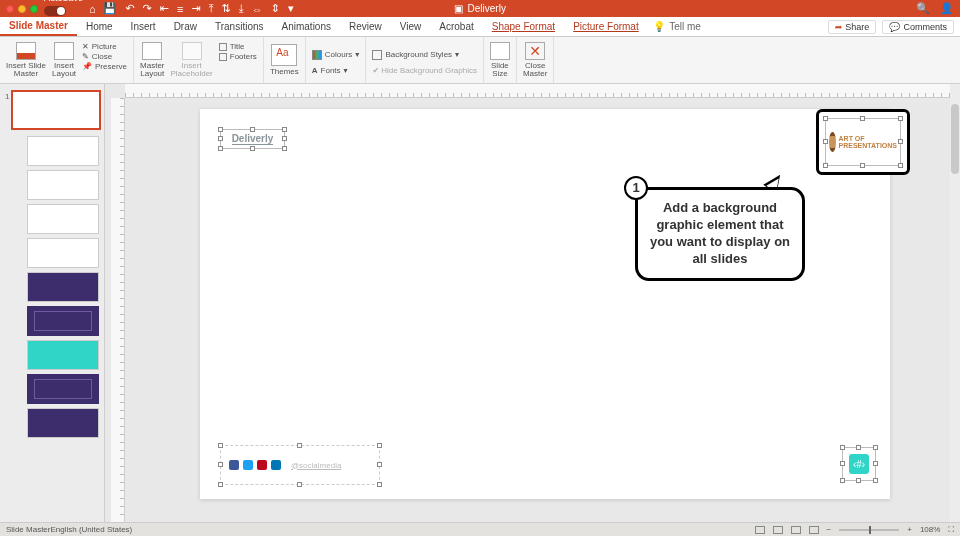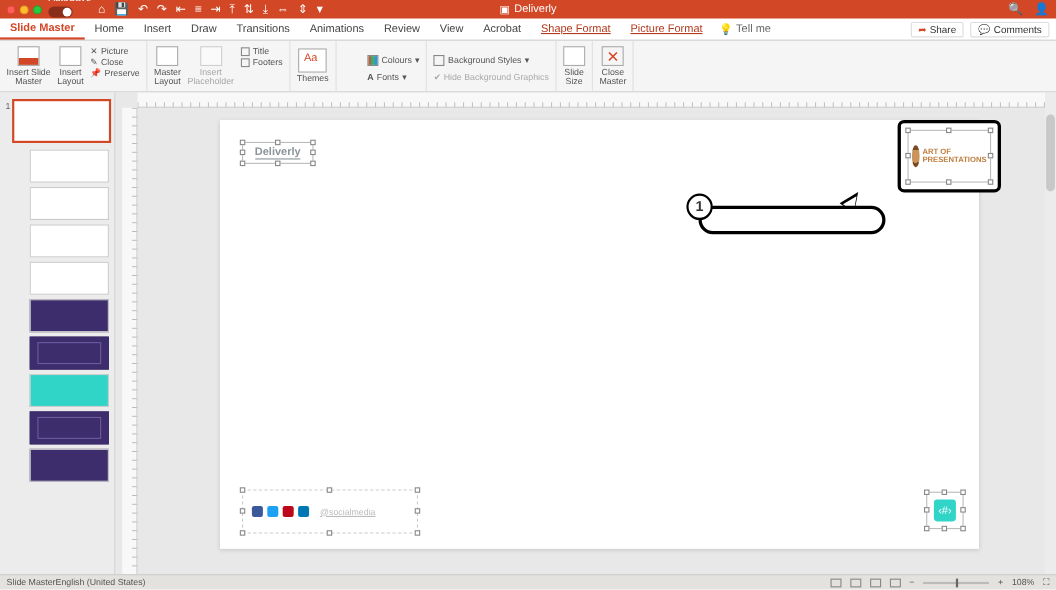--- a/index.html
+++ b/index.html
@@ -224,21 +224,21 @@
           </div>
       </div>
     </div>
   </div>
   <div class="rgrp">
     <div class="big-btn">
         <div class="themes-ic"></div>
         <span>Themes</span>
       </div>
   </div>
-  <div class="rgrp" style="align-items:flex-start;padding-top:4px;margin-left:22px;">
+  <div class="rgrp" style="align-items:flex-start;padding-top:4px;">
     <div class="drop"><span class="sw" style="background:linear-gradient(90deg,#d24726,#3cb371,#1e90ff)"></span><span>Colours</span> ▾</div>
     <div class="drop" style="margin-top:6px;"><span style="font-weight:700">A</span><span>Fonts</span> ▾</div>
   </div>
   <div class="rgrp" style="align-items:flex-start;padding-top:4px;">
     <div class="drop"><span class="sw"></span><span>Background Styles</span> ▾</div>
     <div class="hide-bg" style="margin-top:6px;text-align:center;">✔ <span>Hide Background Graphics</span></div>
   </div>
   <div class="rgrp">
     <div class="big-btn">
         <div class="ic"></div>
@@ -329,20 +329,21 @@
         <div class="anno-logo">
           <div class="logo-circ"></div>
           <div class="logo-txt" style="white-space:pre">ART OF
 PRESENTATIONS</div>
         </div>
       </div>
 
       <div class="callout-tail"></div>
       <div class="callout">
         <div class="step-badge">1</div>
+        <span>Add a background graphic element that you want to display on all slides</span>
       </div>
     </div>
 
     <div class="vscroll">
         <div class="th"></div>
       </div>
   </div>
 </div>
 
 <div class="status">

